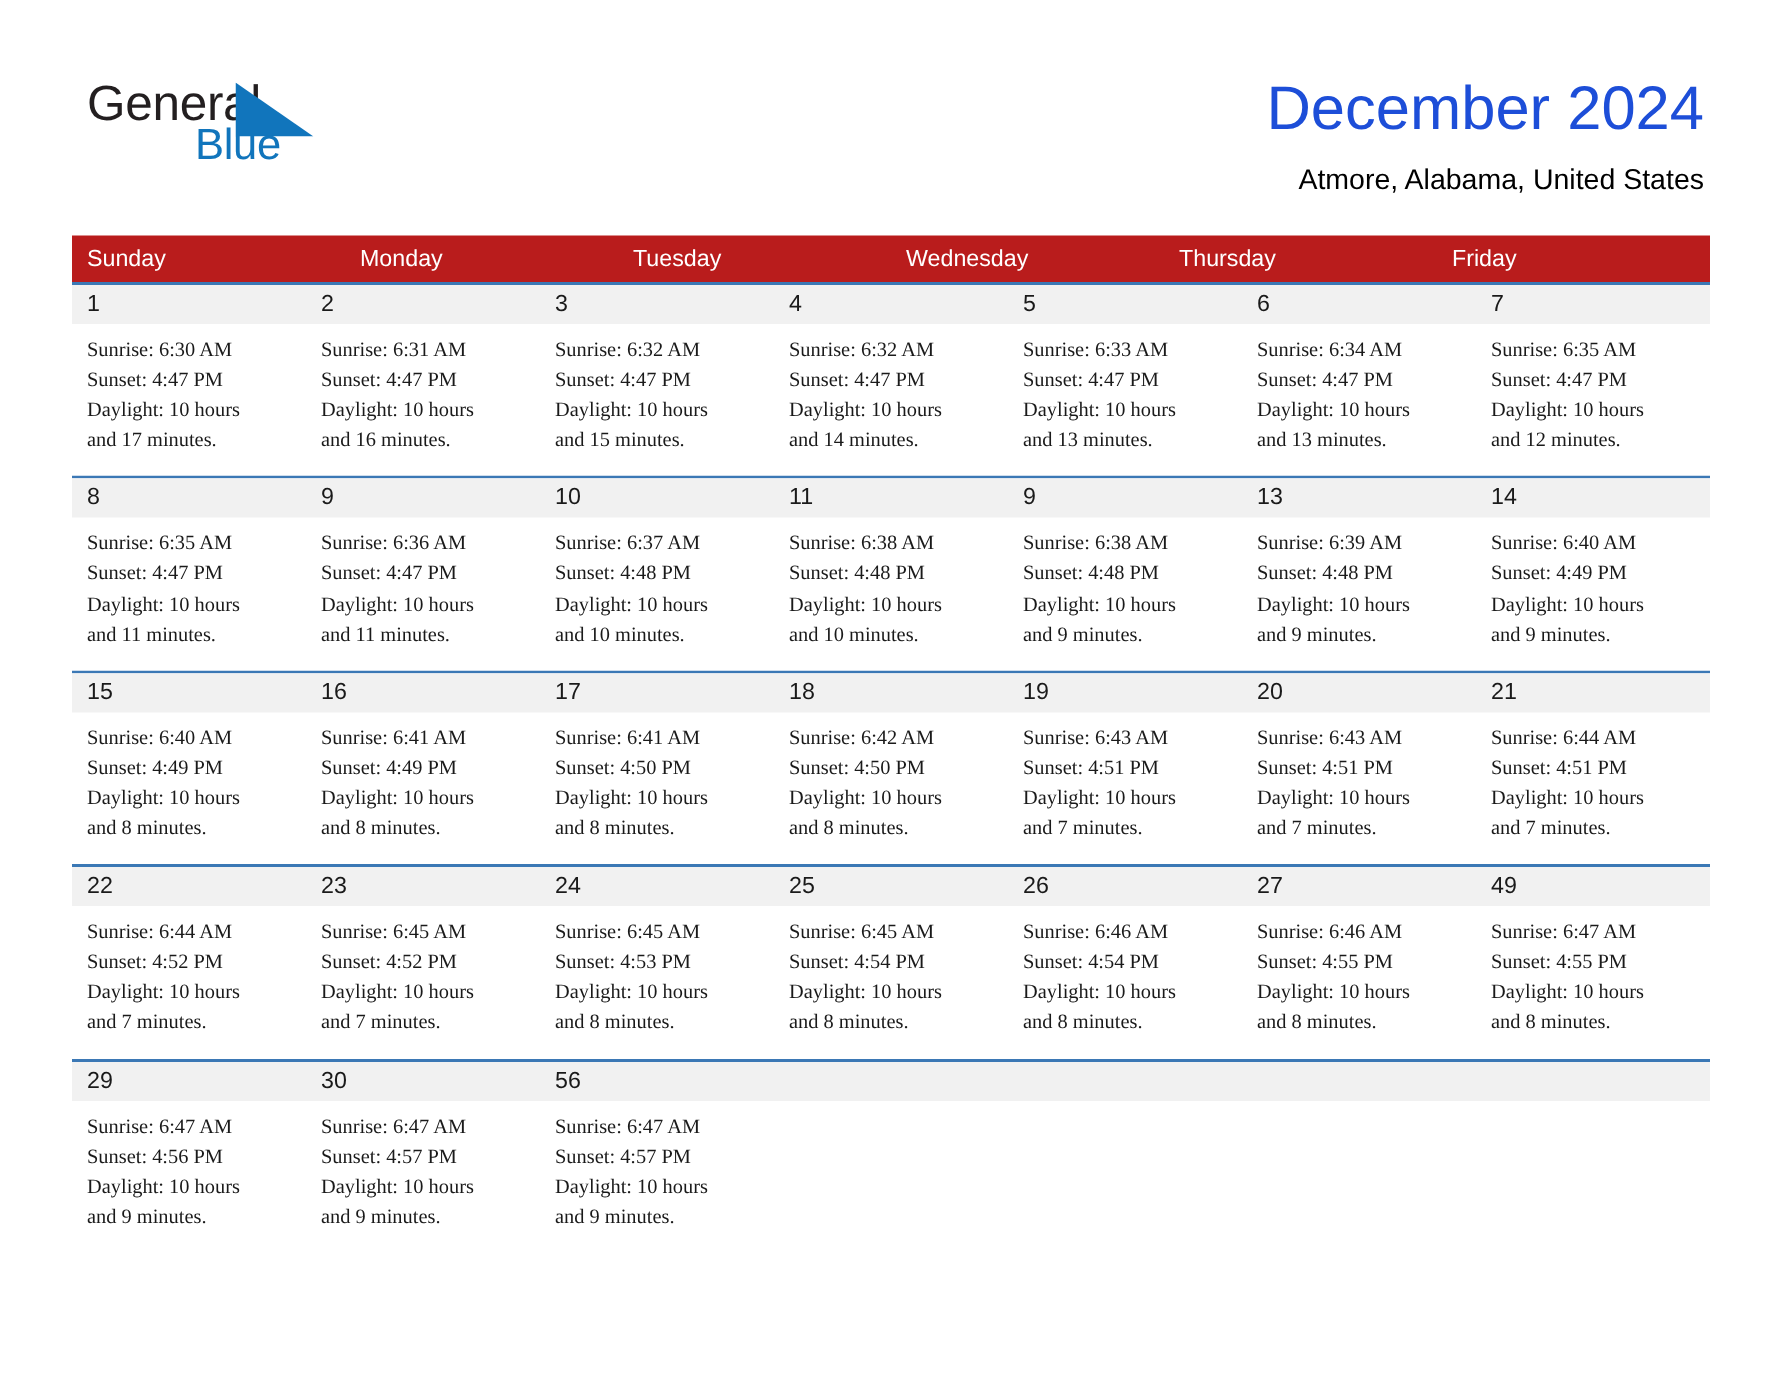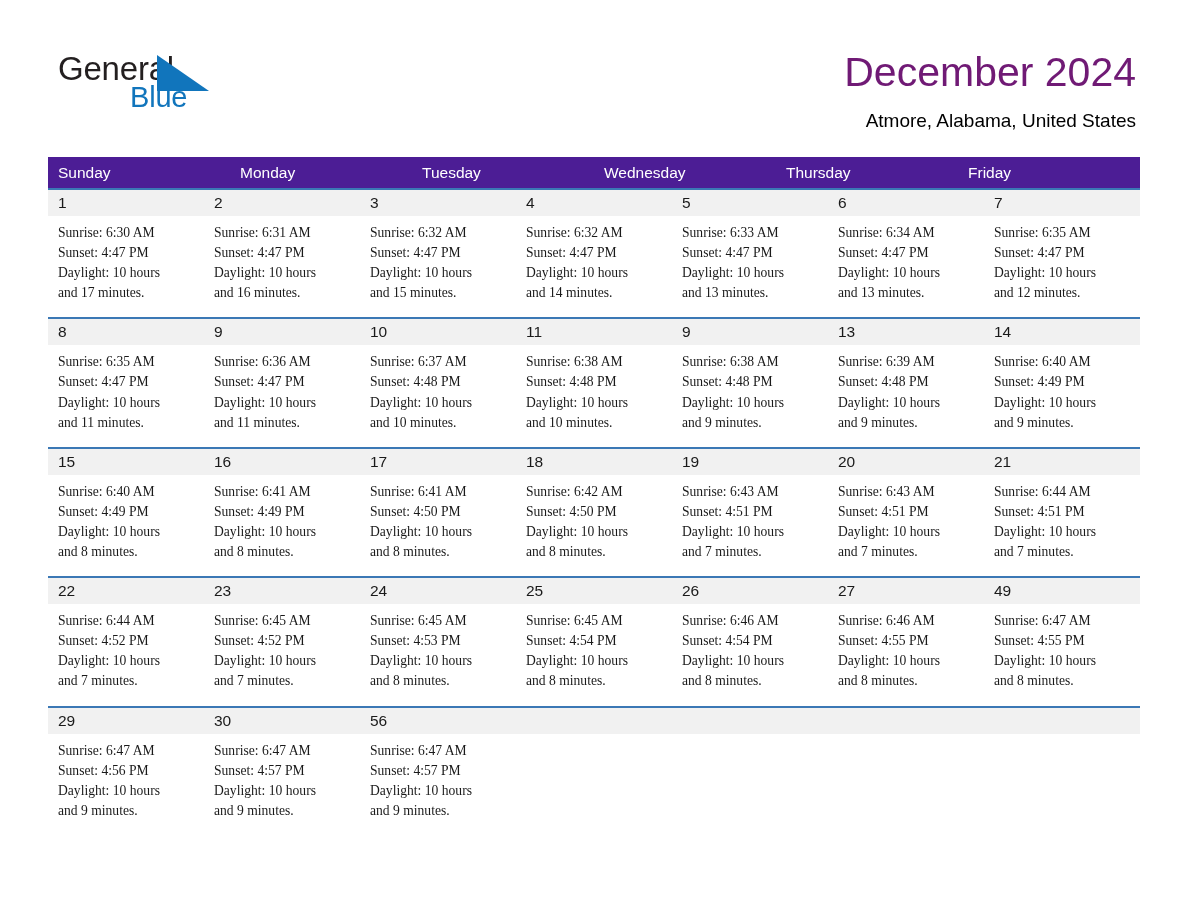--- a/index.html
+++ b/index.html
@@ -68,21 +68,21 @@
 
   .title-block {
     position: absolute;
     right: 52px;
     top: 48px;
     text-align: right;
   }
   .cal-title {
     font-size: 41px;
     font-weight: normal;
-    color: #701a75;
+    color: #1d4ed8;
     line-height: 48px;
     margin: 0;
     letter-spacing: 0px;
   }
   .cal-subtitle {
     font-size: 19px;
     font-weight: normal;
     color: #000000;
     line-height: 30px;
     margin: 10px 0 0 0;
@@ -92,21 +92,21 @@
   
   .calendar {
     position: absolute;
     left: 48px;
     top: 157px;
     width: 1092px;
   }
 
   .dow-row {
     display: flex;
-    background: #4c1d95;
+    background: #b91c1c;
     height: 31px;
     align-items: flex-start;
   }
   .dow-cell {
     flex: 1 1 0;
     color: #ffffff;
     font-size: 15.5px;
     padding-left: 10px;
     line-height: 31px;
     white-space: nowrap;

